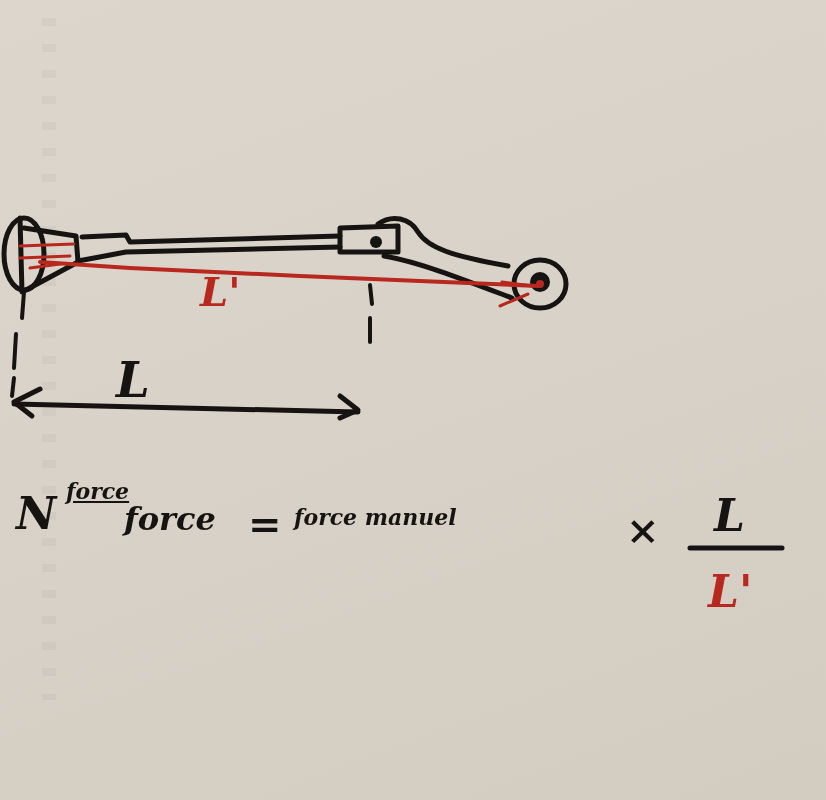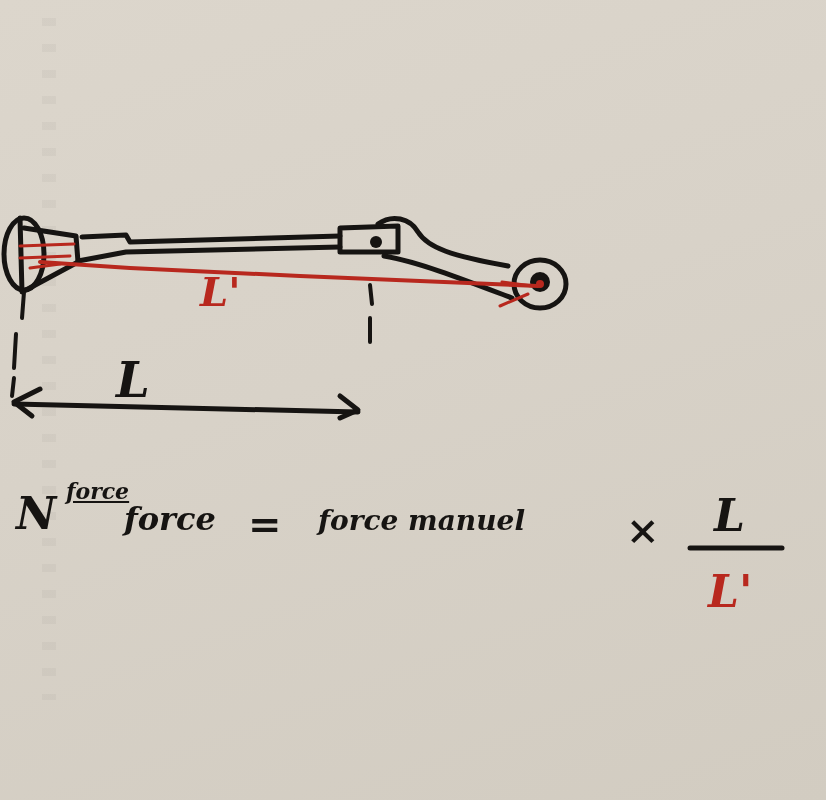--- a/index.html
+++ b/index.html
@@ -77,18 +77,18 @@
   </svg>
 
   <div class="hw hw-red" style="left:200px; top:268px; font-size:40px;">L'</div>
   <div class="hw" style="left:116px; top:352px; font-size:48px;">L</div>
 
   <div>
     <div class="hw" style="left:16px; top:488px; font-size:44px;">N</div>
     <div class="hw" style="left:66px; top:478px; font-size:22px; text-decoration: underline;">force</div>
     <div class="hw" style="left:124px; top:500px; font-size:32px;">force</div>
     <div class="hw" style="left:248px; top:500px; font-size:40px;">=</div>
-    <div class="hw" style="left:318px; top:504px; font-size:28px;">force manuel</div>
+    <div class="hw" style="left:294px; top:504px; font-size:22px;">force manuel</div>
     <div class="hw" style="left:626px; top:506px; font-size:40px;">×</div>
     <div class="hw" style="left:714px; top:490px; font-size:44px;">L</div>
     <div class="hw hw-red" style="left:708px; top:566px; font-size:44px;">L'</div>
   </div>
 </div>
 
 </body></html>

